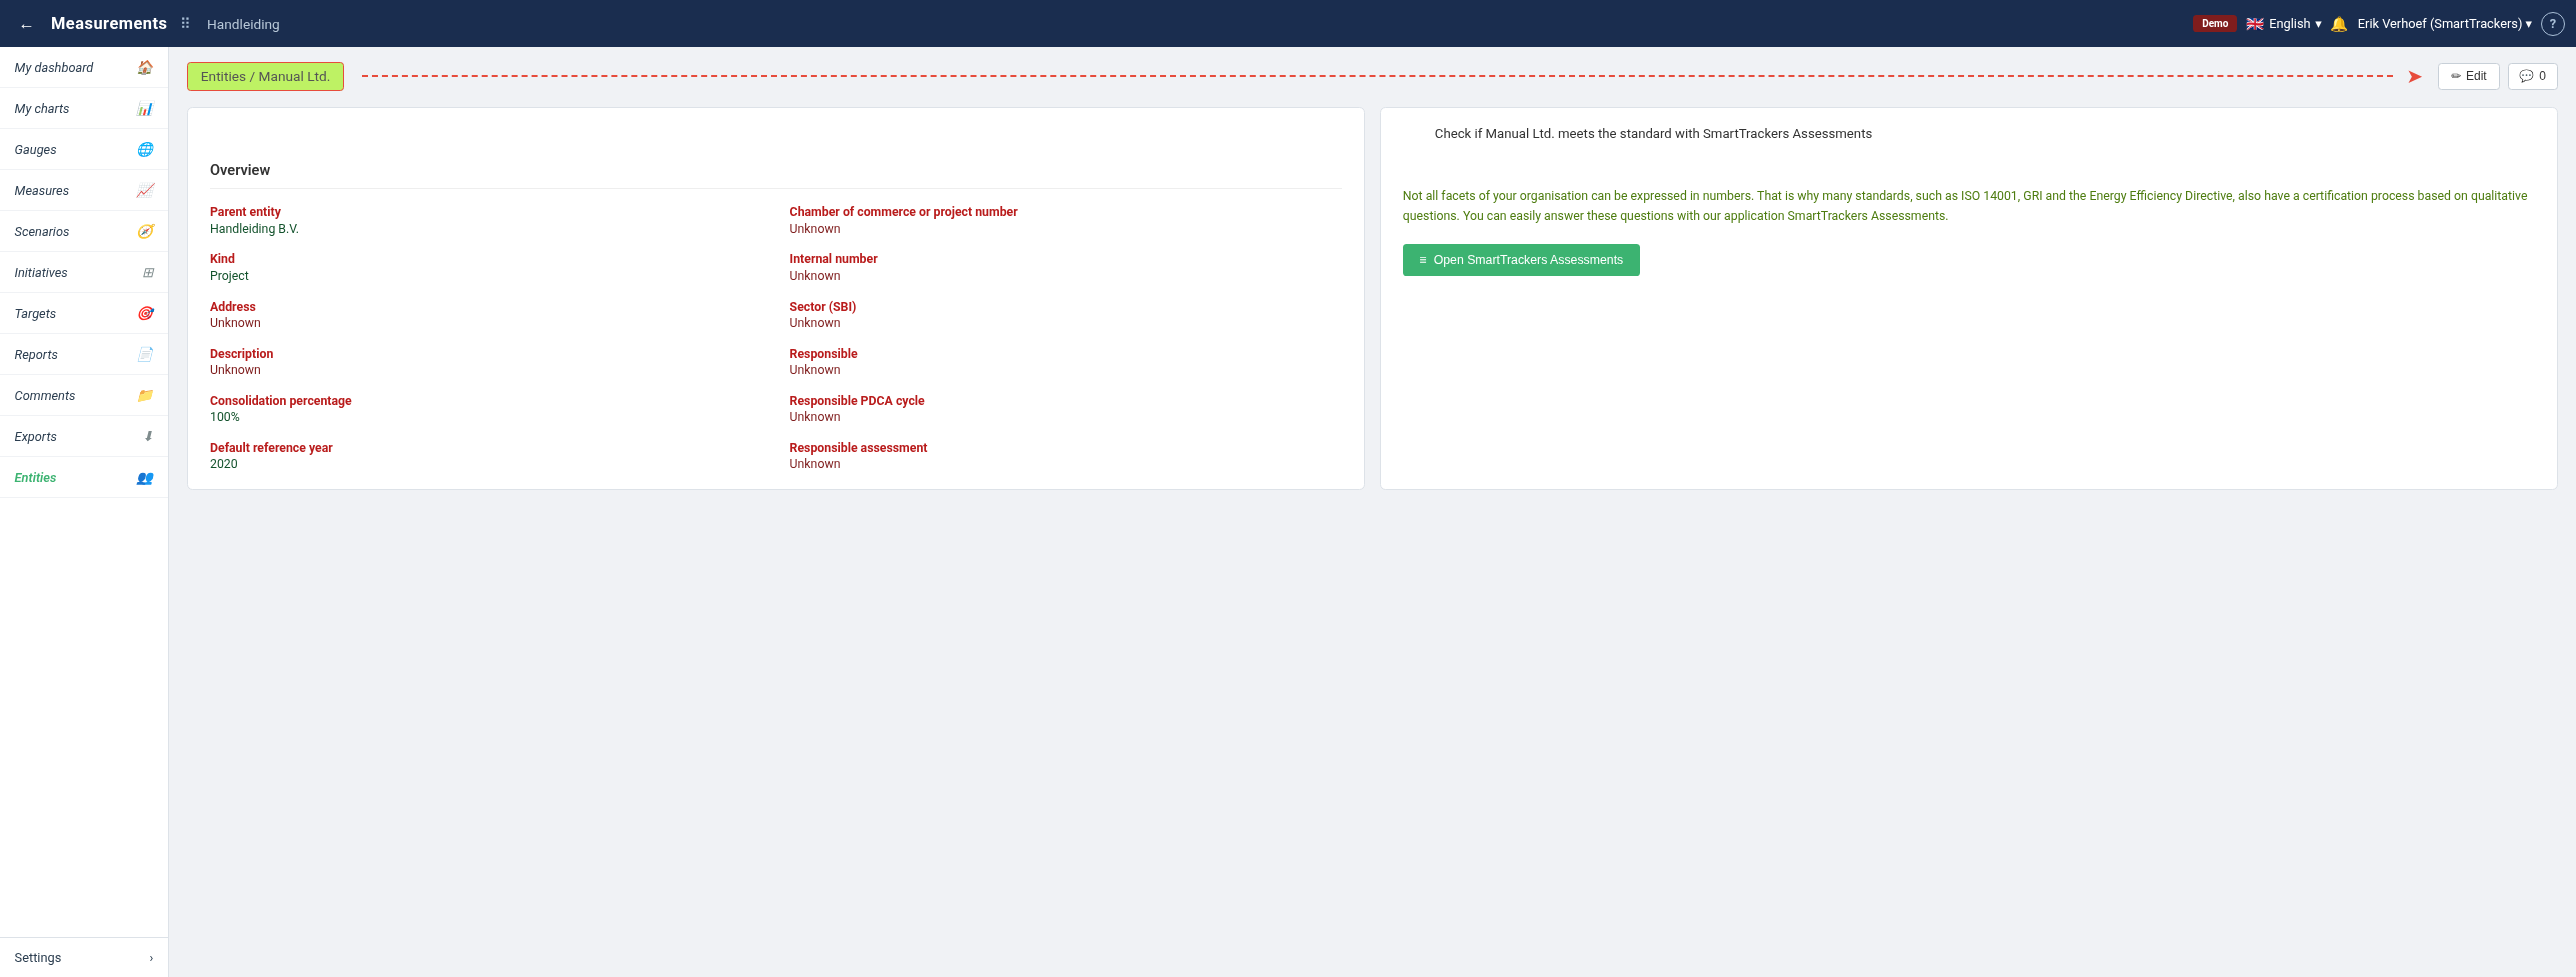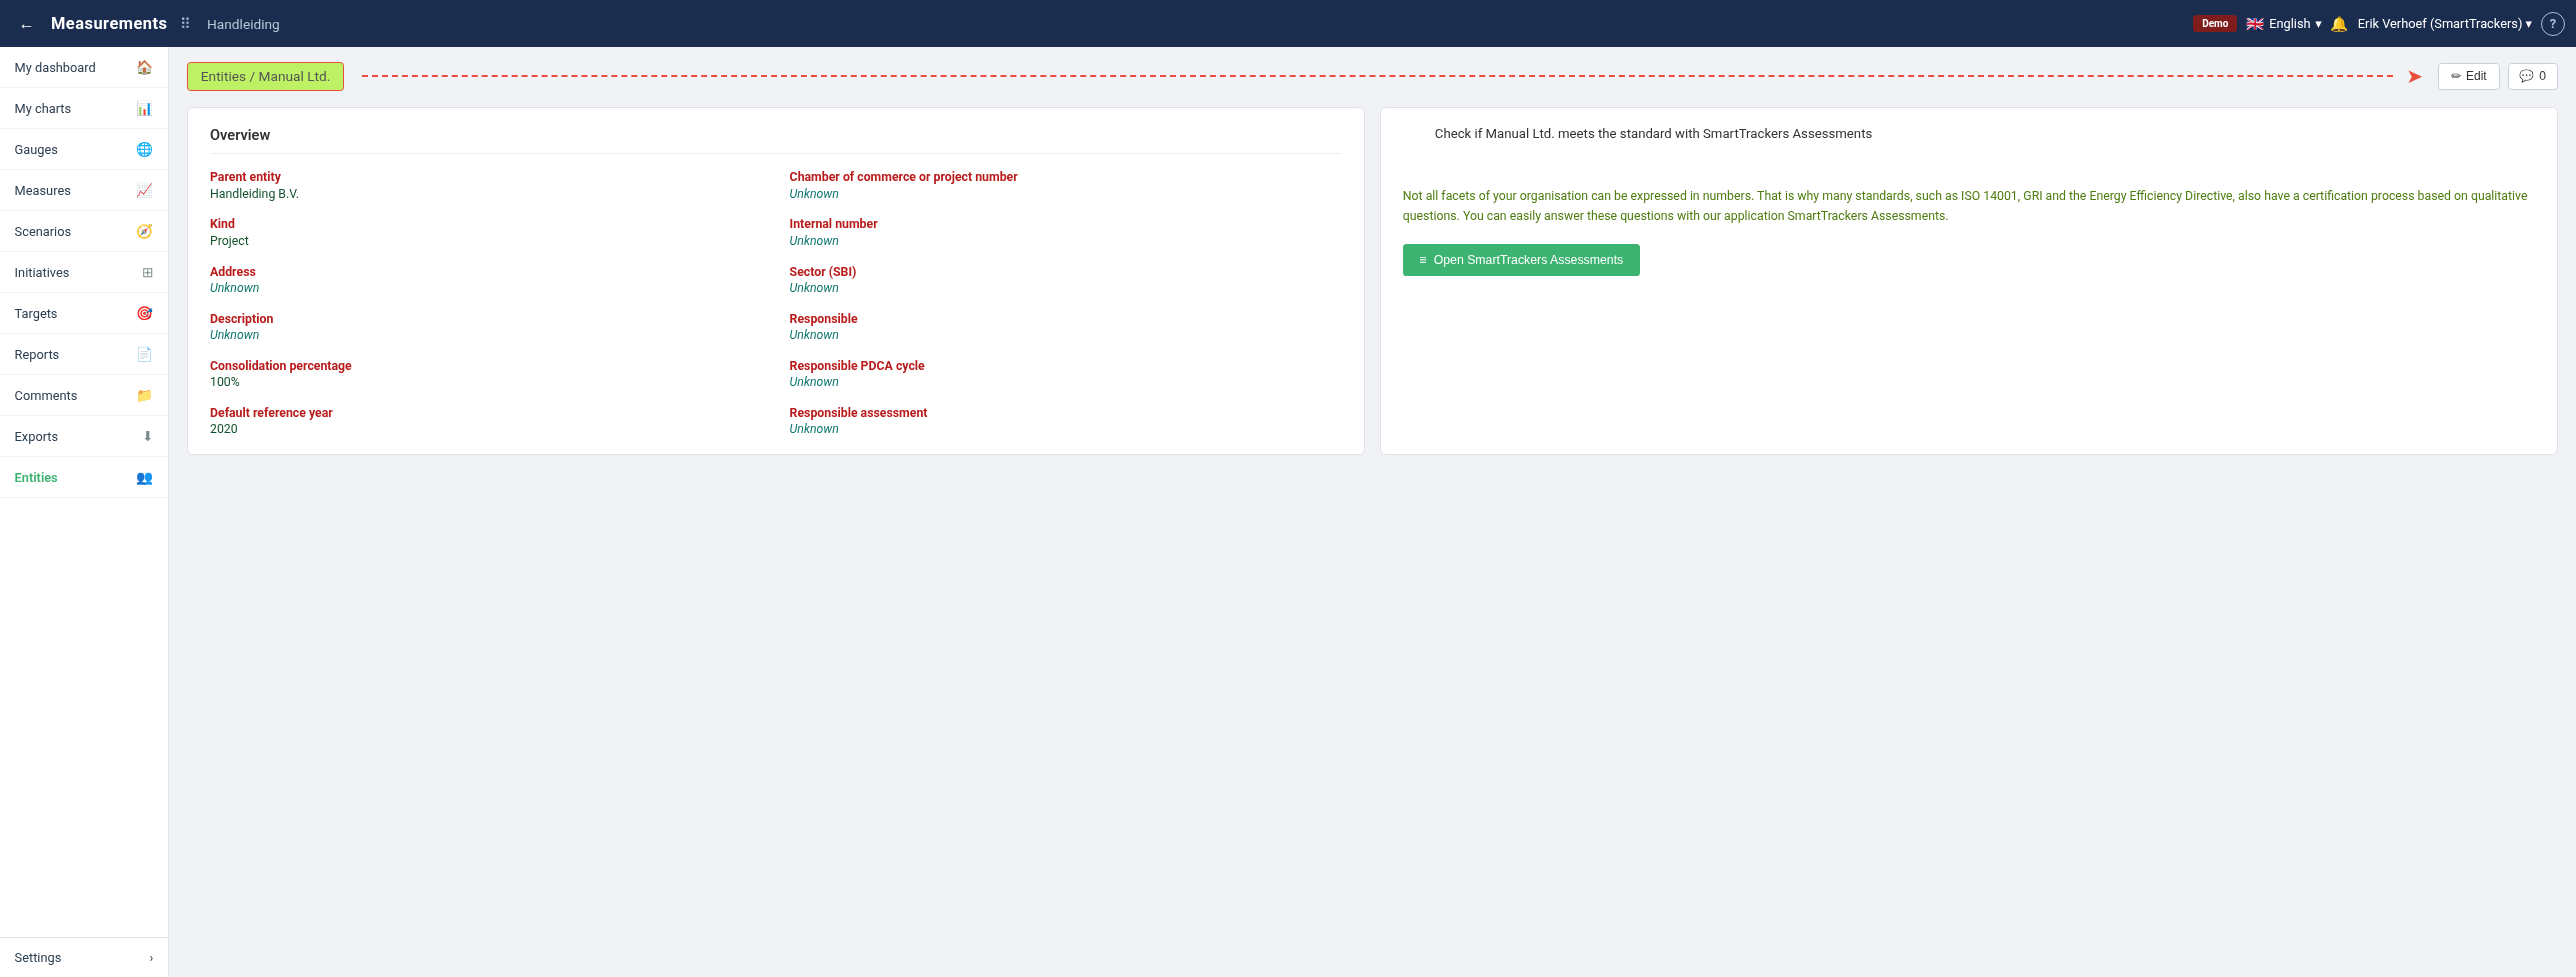--- a/index.html
+++ b/index.html
@@ -95,20 +95,21 @@
     .sidebar-item {
       display: flex;
       align-items: center;
       justify-content: space-between;
       padding: 12px 14.6px;
       cursor: pointer;
       color: #2c3e50;
       font-size: 12.8px;
       border-bottom: 0.9px solid #f0f2f5;
       transition: background 0.15s;
+      font-style: italic;
     }
     .sidebar-item.active { color: #3cb371; font-weight: 600; }
     .sidebar-item-label { }
     .sidebar-icon {
       font-size: 13.7px;
       color: #7f8c8d;
       min-width: 22px;
       text-align: right;
     }
     .sidebar-item.active .sidebar-icon { color: #3cb371; }
@@ -203,41 +204,41 @@
       border-radius: 5.5px;
       padding: 18px 22px;
     }
     .card-title {
       font-size: 14.6px;
       font-weight: 600;
       color: #333;
       margin-bottom: 16.4px;
       padding-bottom: 9px;
       border-bottom: 0.9px solid #eee;
+      margin-top: 35px;
     }
 
     
     .overview-grid {
       display: grid;
       grid-template-columns: 1fr 1fr;
       gap: 16.4px 27px;
     }
     .field-label {
       font-weight: 700;
       color: #b91c1c;
       font-size: 12.3px;
       margin-bottom: 2.7px;
     }
     .field-value {
       color: #14532d;
       font-size: 12.3px;
     }
     .field-value.unknown {
-      color: #0f766e;
-      font-style: italic;
+      color: #7f1d1d;
     }
 
     
     .assessment-title {
       font-size: 13.2px;
       color: #333;
       margin-bottom: 12.8px;
       font-weight: 400;
       margin-left: 32px;
     }

